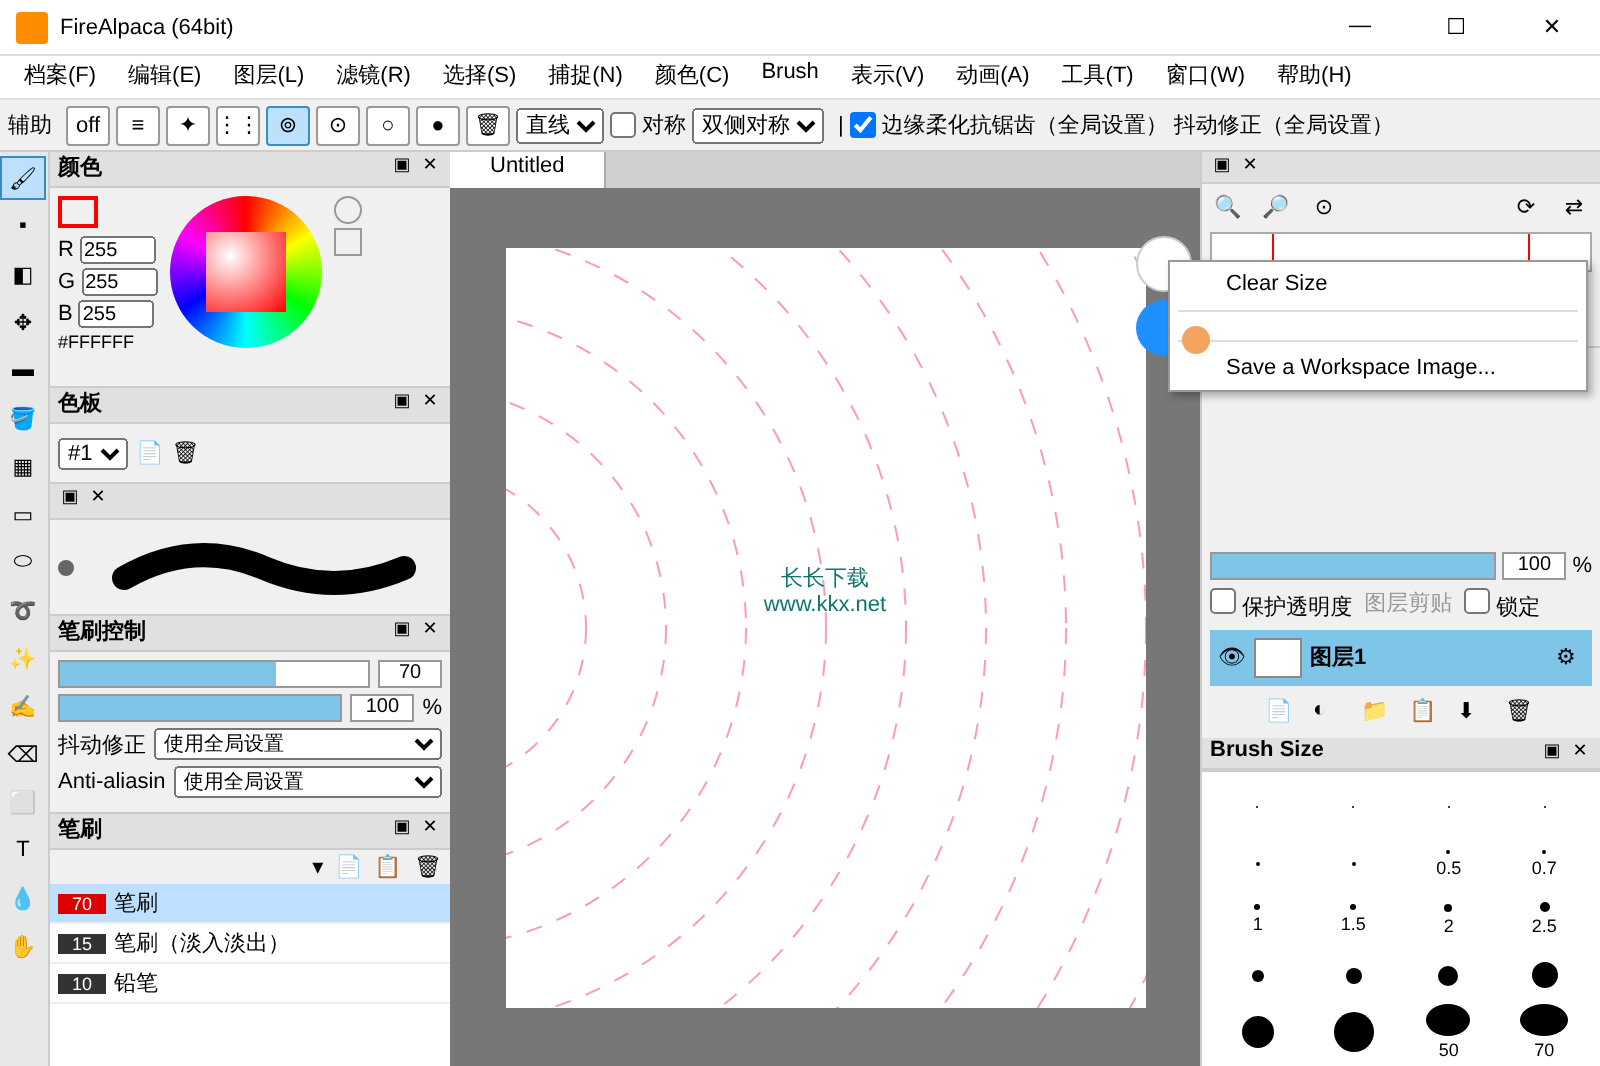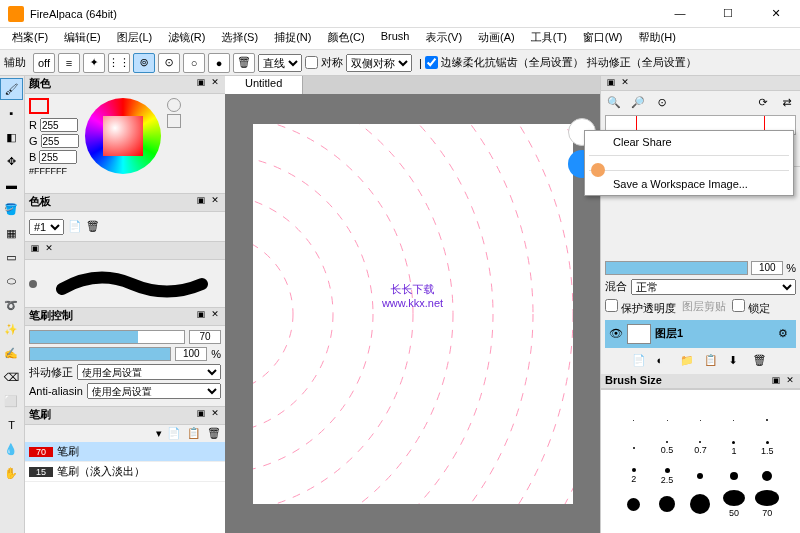--- a/index.html
+++ b/index.html
@@ -46,21 +46,21 @@
 .brush-list { flex: 1; background: #fff; overflow: hidden; }
 .brush-item { display: flex; align-items: center; padding: 2px 4px; gap: 4px; border-bottom: 1px solid #eee; }
 .brush-item.selected { background: #bde0ff; }
 .brush-item .num { width: 24px; background: #333; color: #fff; text-align: center; font-size: 9px; }
 .brush-item .num.red { background: #d00; }
 .canvas-area { flex: 1; background: #777; position: relative; display: flex; flex-direction: column; }
 .tab-bar { height: 18px; background: #d0d0d0; display: flex; }
 .tab { padding: 1px 20px; background: #fff; border-right: 1px solid #aaa; }
 .canvas-wrap { flex: 1; display: flex; align-items: center; justify-content: center; position: relative; }
 .canvas { width: 320px; height: 380px; background: #fff; position: relative; overflow: hidden; }
-.canvas .watermark { position: absolute; top: 45%; left: 50%; transform: translate(-50%, -50%); color: #6d28d9; text-align: center; font-size: 16px; }
+.canvas .watermark { position: absolute; top: 45%; left: 50%; transform: translate(-50%, -50%); color: #0f766e; text-align: center; font-size: 16px; }
 .canvas .lines { position: absolute; inset: 0; }
 .bubble { position: absolute; right: 4px; width: 28px; height: 28px; border-radius: 50%; }
 .bubble.b1 { top: 24px; background: #fff; border: 1px solid #ccc; }
 .bubble.b2 { top: 56px; background: #1e90ff; }
 .right-panels { width: 200px; background: #f0f0f0; display: flex; flex-direction: column; border-left: 1px solid #ccc; }
 .nav-panel { height: 90px; border-bottom: 1px solid #ccc; }
 .nav-tools { display: flex; padding: 2px 4px; gap: 6px; }
 .nav-icon { width: 18px; height: 18px; cursor: pointer; display: flex; align-items: center; justify-content: center; }
 .nav-view { height: 20px; background: #fff; margin: 2px 4px; border: 1px solid #aaa; position: relative; }
 .nav-view .red { position: absolute; top: 0; width: 1px; height: 20px; background: red; }
@@ -73,21 +73,21 @@
 .layer-blend select { flex: 1; height: 16px; }
 .layer-opts { display: flex; padding: 2px 4px; gap: 6px; font-size: 10px; }
 .layer-item { display: flex; align-items: center; padding: 4px; gap: 4px; background: #7ec5e8; margin: 2px 4px; }
 .layer-item .eye { width: 14px; height: 14px; }
 .layer-item .thumb { width: 24px; height: 20px; background: #fff; border: 1px solid #888; }
 .layer-item .name { flex: 1; font-weight: bold; }
 .layer-item .gear { width: 14px; }
 .layer-tools { display: flex; padding: 4px; gap: 8px; justify-content: center; }
 .layer-tool { width: 16px; height: 16px; cursor: pointer; }
 .brushsize-panel { flex: 1; background: #fff; border-top: 1px solid #ccc; }
-.brushsize-grid { display: grid; grid-template-columns: repeat(5, 1fr); gap: 0; padding: 16px; }
+.brushsize-grid { display: grid; grid-template-columns: repeat(4, 1fr); gap: 0; padding: 4px; }
 .brushsize-cell { height: 28px; display: flex; flex-direction: column; align-items: center; justify-content: center; }
 .brushsize-cell .dot { background: #000; border-radius: 50%; }
 .brushsize-cell .lbl { font-size: 9px; margin-top: 2px; }
 </style>
 </head>
 <body>
 
 <div class="titlebar">
   <div class="icon"></div>
   <div class="title">FireAlpaca (64bit)</div>
@@ -259,20 +259,24 @@
     </div>
     <div class="brush-list" id="brushlist">
         <div class="brush-item selected">
           <span class="num red">70</span>
           <span>笔刷</span>
         </div>
         <div class="brush-item">
           <span class="num ">15</span>
           <span>笔刷（淡入淡出）</span>
         </div>
+        <div class="brush-item">
+          <span class="num ">10</span>
+          <span>铅笔</span>
+        </div>
       </div>
   </div>
 
   <div class="canvas-area">
     <div class="tab-bar">
       <div class="tab">Untitled</div>
     </div>
     <div class="canvas-wrap">
       <div class="canvas">
         <svg class="lines" viewBox="0 0 320 380">
@@ -320,24 +324,20 @@
       </div>
     </div>
 
     <div style="height:110px"></div>
 
     <div class="layer-slider-row">
       <div class="slider full" style="flex:1"></div>
       <div class="slider-val">100</div>
       <span>%</span>
     </div>
-    <div class="layer-blend">
-      <span>混合</span>
-      <select><option>正常</option></select>
-    </div>
     <div class="layer-opts">
       <label><input type="checkbox" style=""> <span>保护透明度</span></label>
       <span style="color:#999">图层剪贴</span>
       <label><input type="checkbox" style=""> <span>锁定</span></label>
     </div>
     <div class="layer-item">
       <span class="eye">👁</span>
       <div class="thumb"></div>
       <span class="name">图层1</span>
       <span class="gear">⚙</span>
@@ -427,18 +427,18 @@
           <div class="brushsize-cell">
             <div class="dot" style="width:24px;height:24px"></div>
             <div class="lbl">70</div>
           </div>
         </div>
     </div>
   </div>
 </div>
 
 <div class="context-menu">
-  <div class="mi">Clear Share</div>
+  <div class="mi">Clear Size</div>
   <div class="sep"></div>
   <div class="mi"><span class="micon"></span></div>
   <div class="sep"></div>
   <div class="mi">Save a Workspace Image...</div>
 </div>
 
 </body></html>

